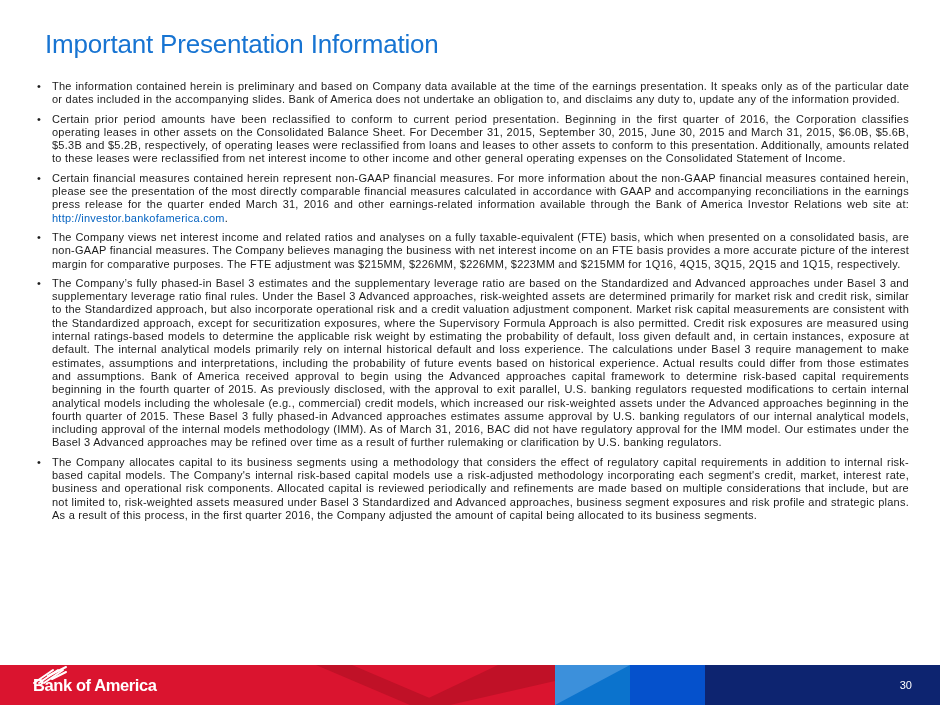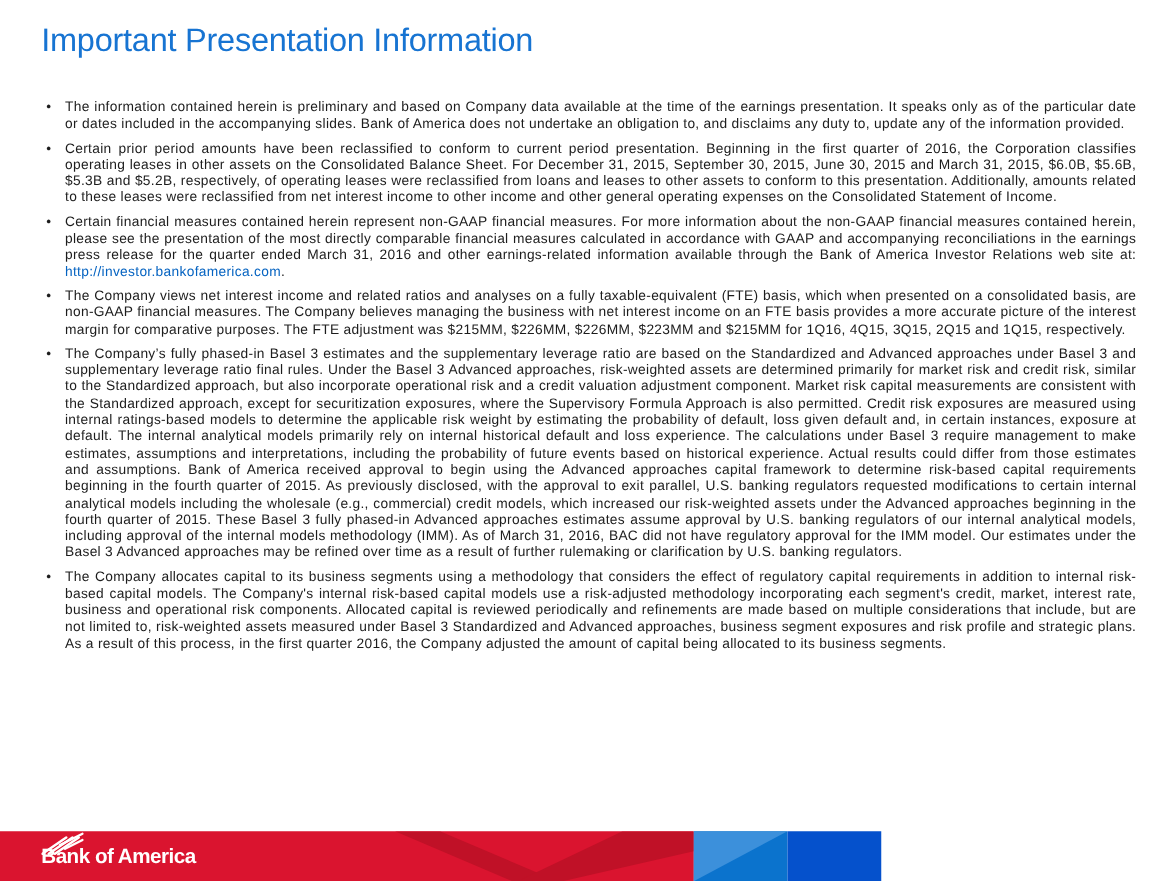--- a/index.html
+++ b/index.html
@@ -7,21 +7,21 @@
     position:relative;
     width:940px;height:705px;
     background:#ffffff;
     overflow:hidden;
     font-family:"Liberation Sans", sans-serif;
     margin:0 auto;
   }
   .title{
     position:absolute;
     left:33px;top:17px;
-    margin:0;
+    margin:12px;
     font-size:26px;
     font-weight:500;
     letter-spacing:-0.2px;
     color:#1774d2;
   }
   .bullets{
     position:absolute;
     left:33px;top:80px;
     width:876px;
     margin:0;padding:0;
@@ -139,15 +139,18 @@
         </svg>
       </div>
     </div>
 
     <div class="band f-blue1">
       <div class="diag"></div>
     </div>
 
     <div class="band f-blue2"></div>
 
+    <div class="band f-navy">
+      <span class="page-num">30</span>
+    </div>
 
   </div>
 </div>
 
 </body></html>

